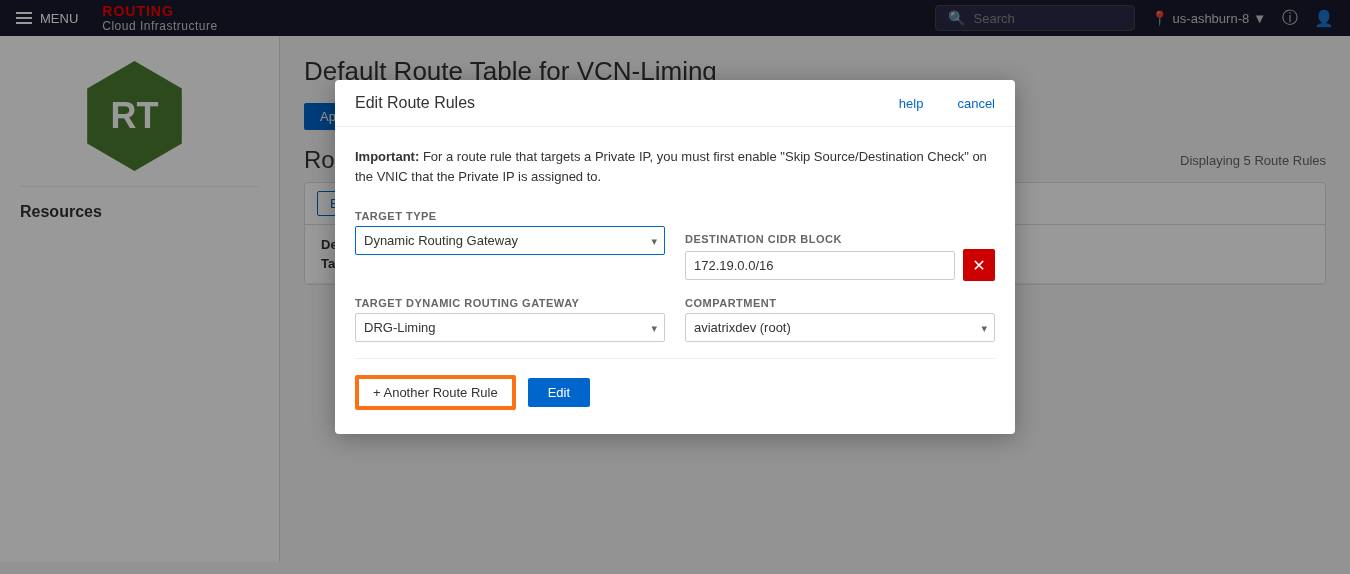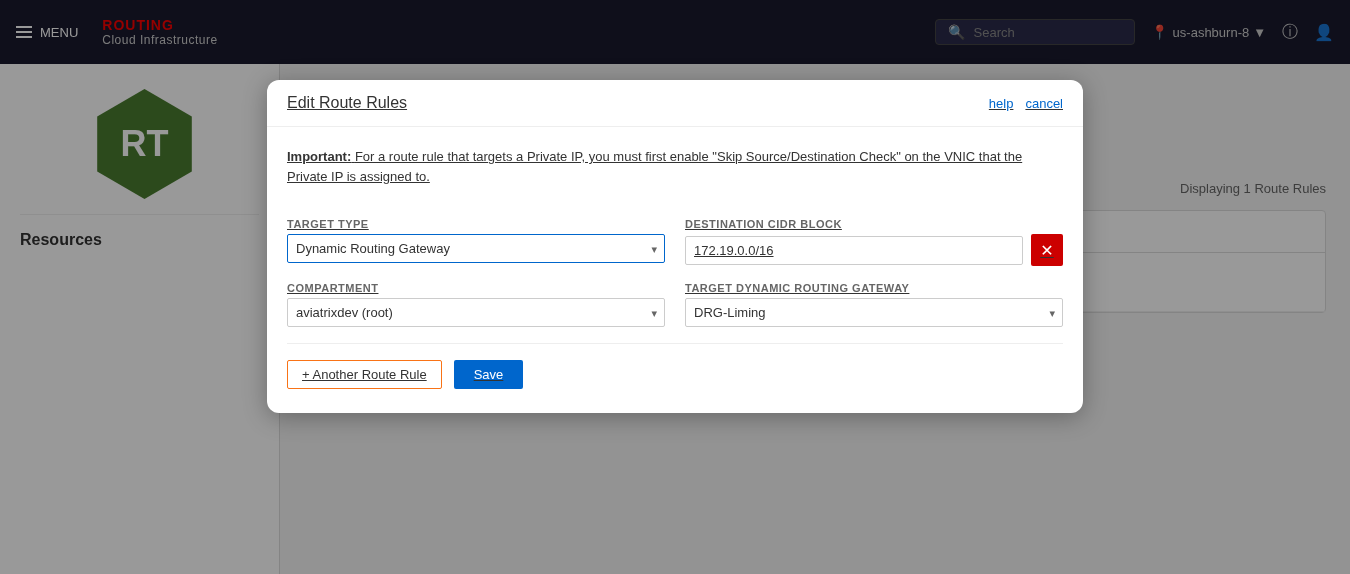--- a/index.html
+++ b/index.html
@@ -10,21 +10,21 @@
       color: #333;
       width: 1350px;
       height: 574px;
       overflow: hidden;
       position: relative;
     }
 
     
     .topnav {
       background: #1a1a2e;
-      height: 64px;
+      height: 36px;
       display: flex;
       align-items: center;
       padding: 0 16px;
       gap: 16px;
       position: relative;
       z-index: 10;
     }
     .topnav-menu {
       display: flex;
       align-items: center;
@@ -107,21 +107,21 @@
       border-right: 1px solid #ddd;
       padding: 20px;
       flex-shrink: 0;
     }
     .rt-icon {
       width: 120px;
       height: 120px;
       margin: 0 auto 10px;
       display: flex;
       align-items: center;
-      justify-content: flex-end;
+      justify-content: flex-start;
     }
     .hexagon-container {
       position: relative;
       width: 110px;
       height: 110px;
     }
     .hexagon {
       width: 110px;
       height: 110px;
       background: #4a7c2f;
@@ -255,25 +255,24 @@
       height: 100%;
       background: rgba(0,0,0,0.4);
       display: flex;
       align-items: flex-start;
       justify-content: center;
       padding-top: 80px;
       z-index: 100;
     }
     .dialog {
       background: white;
-      border-radius: 12px;
-      width: 816px;
+      border-radius: 4px;
+      width: 680px;
       box-shadow: 0 4px 24px rgba(0,0,0,0.3);
       overflow: hidden;
-      text-decoration: underline;
     }
     .dialog-header {
       display: flex;
       justify-content: space-between;
       align-items: center;
       padding: 14px 20px;
       border-bottom: 1px solid #eee;
     }
     .dialog-title {
       font-size: 16px;
@@ -281,42 +280,44 @@
       color: #333;
     }
     .dialog-header-links {
       display: flex;
       gap: 12px;
     }
     .dialog-header-links a {
       color: #0066cc;
       text-decoration: none;
       font-size: 13px;
+      margin-left: 22px;
     }
     .dialog-body {
       padding: 20px;
     }
     .important-notice {
       font-size: 13px;
       color: #333;
-      margin-bottom: 32px;
+      margin-bottom: 24px;
       line-height: 1.5;
     }
     .important-notice strong { font-weight: 600; }
     .form-row {
       display: flex;
       gap: 20px;
       margin-bottom: 16px;
     }
     .form-group {
       flex: 1;
     }
     .form-group-with-btn {
       flex: 1;
       position: relative;
+      margin-top: 23px;
     }
     .form-label {
       display: block;
       font-size: 11px;
       font-weight: 600;
       color: #666;
       letter-spacing: 0.5px;
       margin-bottom: 4px;
       text-transform: uppercase;
     }
@@ -383,21 +384,21 @@
       margin: 16px 0;
     }
     .dialog-footer {
       display: flex;
       align-items: center;
       gap: 12px;
       padding: 0 0 4px 0;
     }
     .add-rule-btn {
       padding: 6px 14px;
-      border: 1px solid #f97316;
+      border: 4px solid #f97316;
       background: white;
       color: #333;
       border-radius: 2px;
       font-size: 13px;
       cursor: pointer;
     }
     .save-btn {
       padding: 7px 20px;
       background: #0066cc;
       color: white;
@@ -453,21 +454,21 @@
 
   <main class="main-content">
     <h1 class="page-title">Default Route Table for VCN-Liming</h1>
     <div class="content-tabs">
       <button class="tab-btn">App</button>
     </div>
 
     <div class="route-rules-section">
       <div class="route-table-header">
         <h2 class="route-section-title">Ro</h2>
-        <span class="displaying-text">Displaying 1 Route Rules</span>
+        <span class="displaying-text">Displaying 5 Route Rules</span>
       </div>
       <div class="route-table">
         <div class="route-table-toolbar">
           <button class="toolbar-btn">E</button>
         </div>
         <div class="route-rule-row">
           <div class="route-rule-info">
             <span class="route-rule-item">
               <strong>Destination CIDR Block:</strong>
               <span>172.19.0.0/16</span>
@@ -524,38 +525,38 @@
           <label class="form-label">DESTINATION CIDR BLOCK</label>
           <div class="cidr-row">
             <input type="text" class="form-input" value="172.19.0.0/16" style="">
             <button class="delete-btn">✕</button>
           </div>
         </div>
       </div>
 
       <div class="form-row">
         <div class="form-group">
+          <label class="form-label">TARGET DYNAMIC ROUTING GATEWAY</label>
+          <div class="select-wrapper">
+            <select class="form-select" style="border-color:#ccc;">
+              <option>DRG-Liming</option>
+            </select>
+          </div>
+        </div>
+        <div class="form-group">
           <label class="form-label">COMPARTMENT</label>
           <div class="select-wrapper">
             <select class="form-select" style="border-color:#ccc;">
               <option>aviatrixdev (root)</option>
             </select>
           </div>
         </div>
-        <div class="form-group">
-          <label class="form-label">TARGET DYNAMIC ROUTING GATEWAY</label>
-          <div class="select-wrapper">
-            <select class="form-select" style="border-color:#ccc;">
-              <option>DRG-Liming</option>
-            </select>
-          </div>
-        </div>
       </div>
 
       <hr class="divider">
 
       <div class="dialog-footer">
         <button class="add-rule-btn">+ Another Route Rule</button>
-        <button class="save-btn">Save</button>
+        <button class="save-btn">Edit</button>
       </div>
     </div>
   </div>
 </div>
 
 </body></html>

